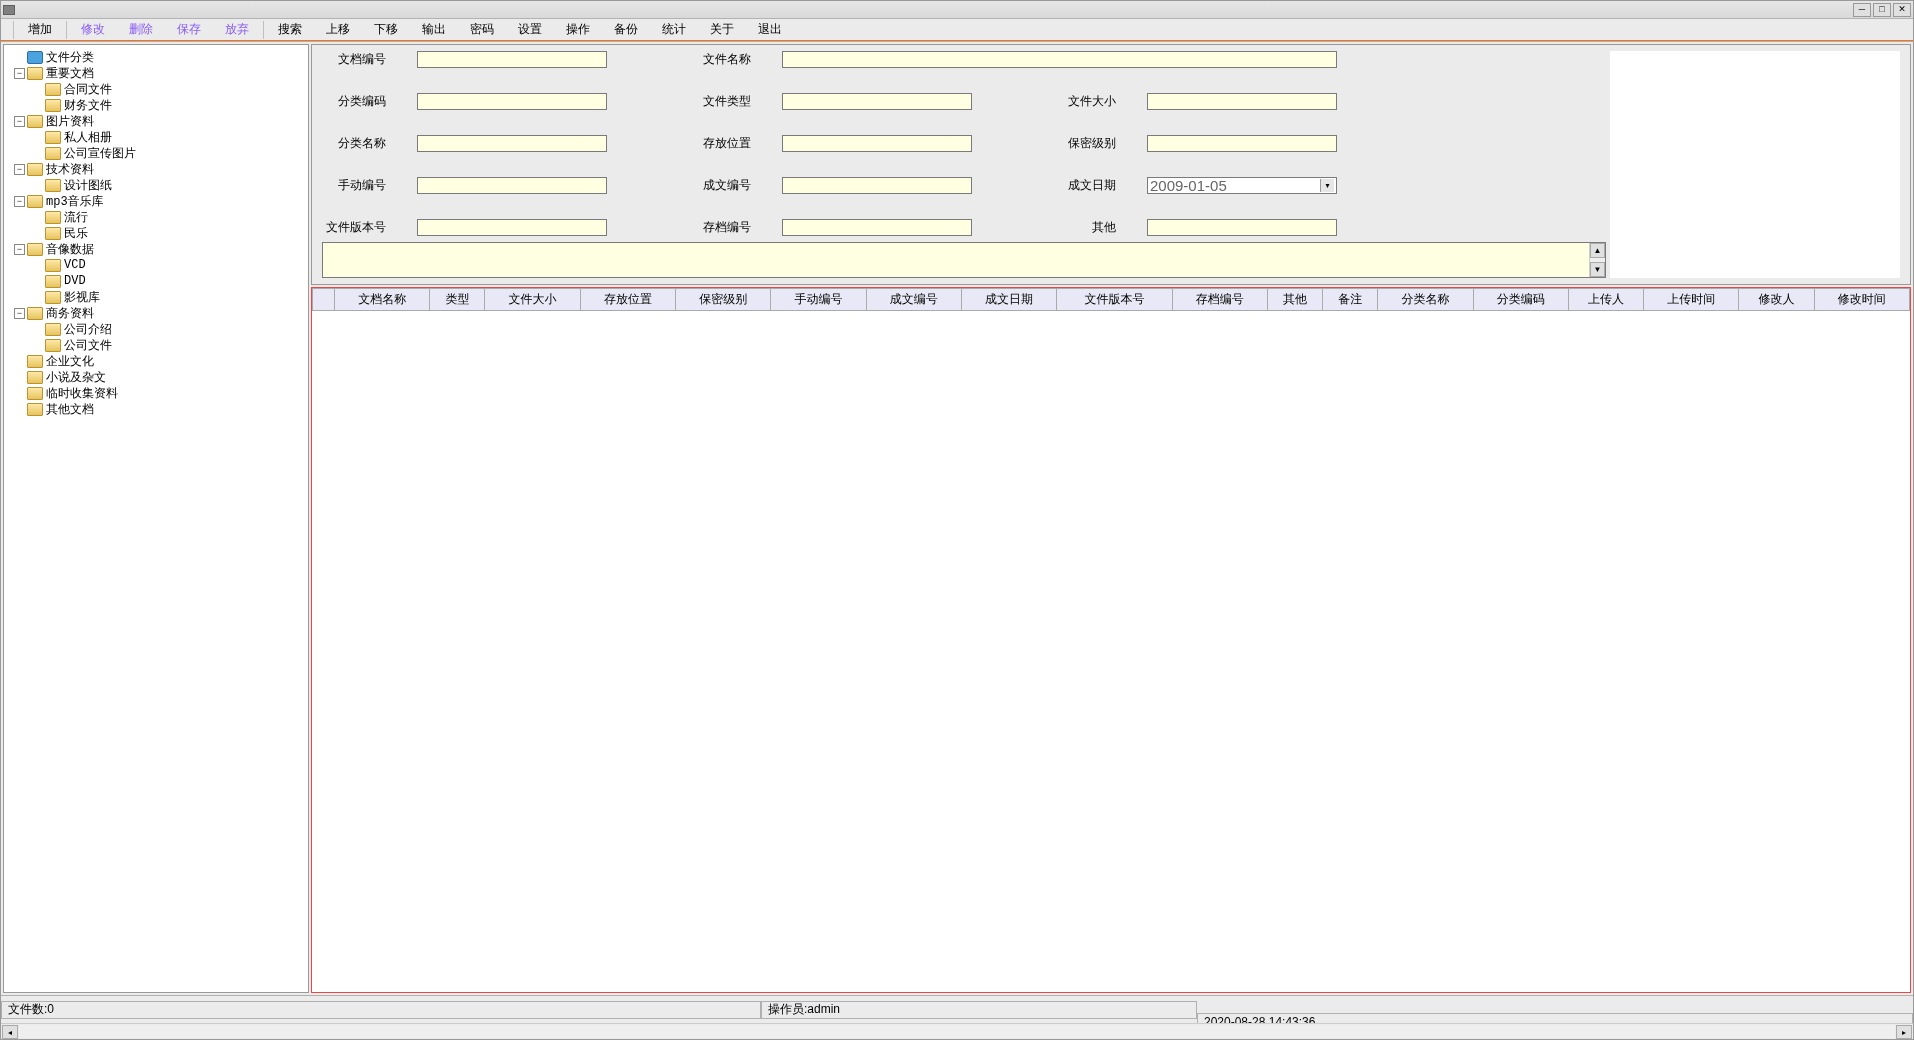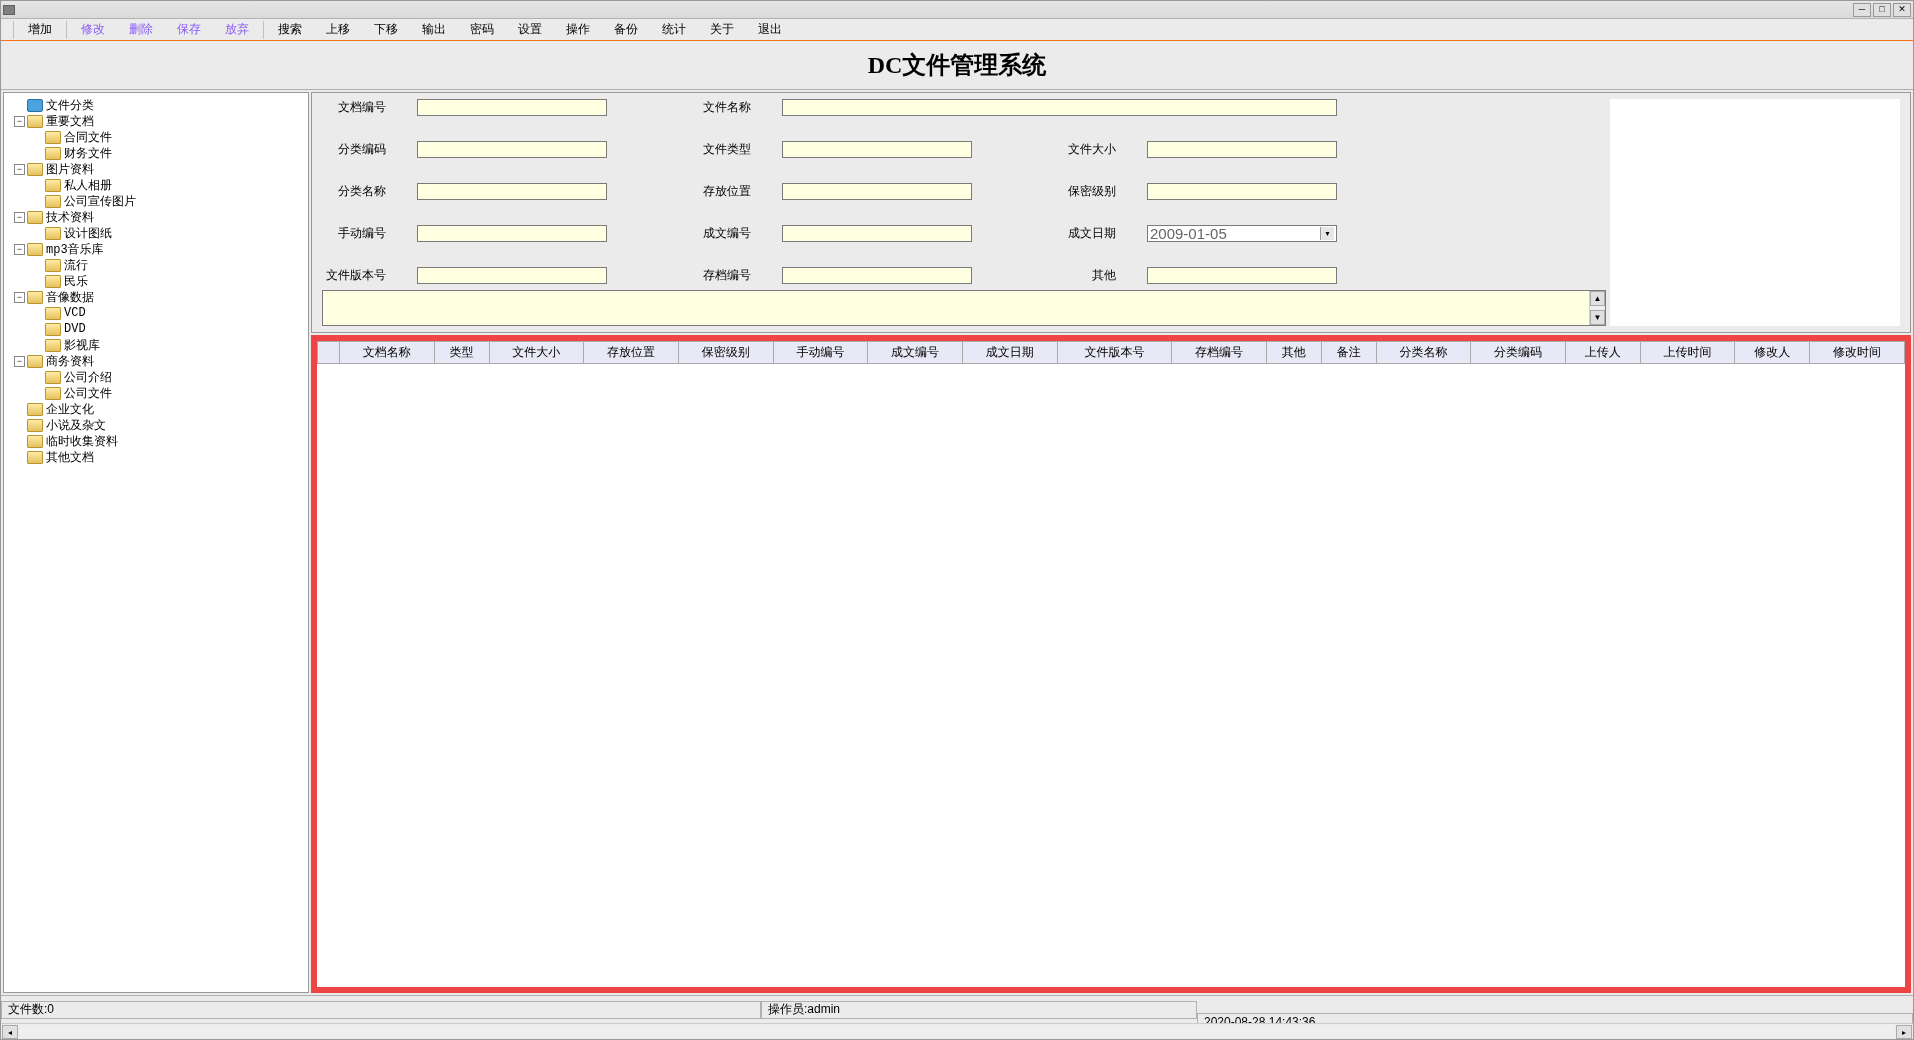--- a/index.html
+++ b/index.html
@@ -50,21 +50,21 @@
 .finput.date { display: flex; align-items: center; justify-content: space-between; background: #fff; }
 .date-text { color: #666; font-size: 15px; }
 .date-btn { width: 14px; height: 13px; background: #e6e6e6; border-left: 1px solid #999; display: flex; align-items: center; justify-content: center; font-size: 8px; }
 
 .memo-area { margin-top: 6px; }
 .memo { height: 36px; border: 1px solid #7a7a7a; background: #ffffe1; position: relative; }
 .memo-scroll { position: absolute; right: 0; top: 0; bottom: 0; width: 16px; background: #efefef; border-left: 1px solid #ccc; display: flex; flex-direction: column; justify-content: space-between; }
 .scroll-btn { height: 15px; background: #e0e0e0; border: 1px solid #aaa; display: flex; align-items: center; justify-content: center; font-size: 8px; }
 
 
-.table-area { flex: 1; background: #fff; border: 6px solid #ef4444; margin-top: 2px; overflow: auto; }
+.table-area { flex: 1; background: #fff; border: 1px solid #ef4444; margin-top: 2px; overflow: auto; }
 .grid-table { border-collapse: collapse; width: 100%; }
 .grid-table th { background: #e8e8f6; border: 1px solid #aaa; font-weight: normal; padding: 2px 4px; height: 18px; white-space: nowrap; font-size: 12px; }
 .grid-table th.rowhead { width: 22px; background: #e8e8f6; }
 
 
 .statusbar { height: 28px; background: #ebebeb; border-top: 1px solid #b0b0b0; display: flex; align-items: center; }
 .status-cell { border: 1px solid #b0b0b0; height: 18px; padding: 1px 6px; display: flex; align-items: center; margin-right: 0; }
 .status-cell.c1 { width: 760px; }
 .status-cell.c2 { width: 436px; }
 .status-cell.c3 { flex: 1; margin-top: 24px; }
@@ -107,21 +107,20 @@
         <span class="menu-item">密码</span>
         <span class="menu-item">设置</span>
         <span class="menu-item">操作</span>
         <span class="menu-item">备份</span>
         <span class="menu-item">统计</span>
         <span class="menu-item">关于</span>
         <span class="menu-item">退出</span>
       </span>
   </div>
 
-  <div class="big-title">DC文件管理系统</div>
 
   <div class="content">
 
     <div class="sidebar">
       <div id="tree-container">
           <div class="tree-node">
             <span class="indent" style="width: 8px;"></span>
             <span class="tree-toggle blank"></span>
             <span class="tree-icon root-icon"></span>
             <span class="tree-label">文件分类</span>

